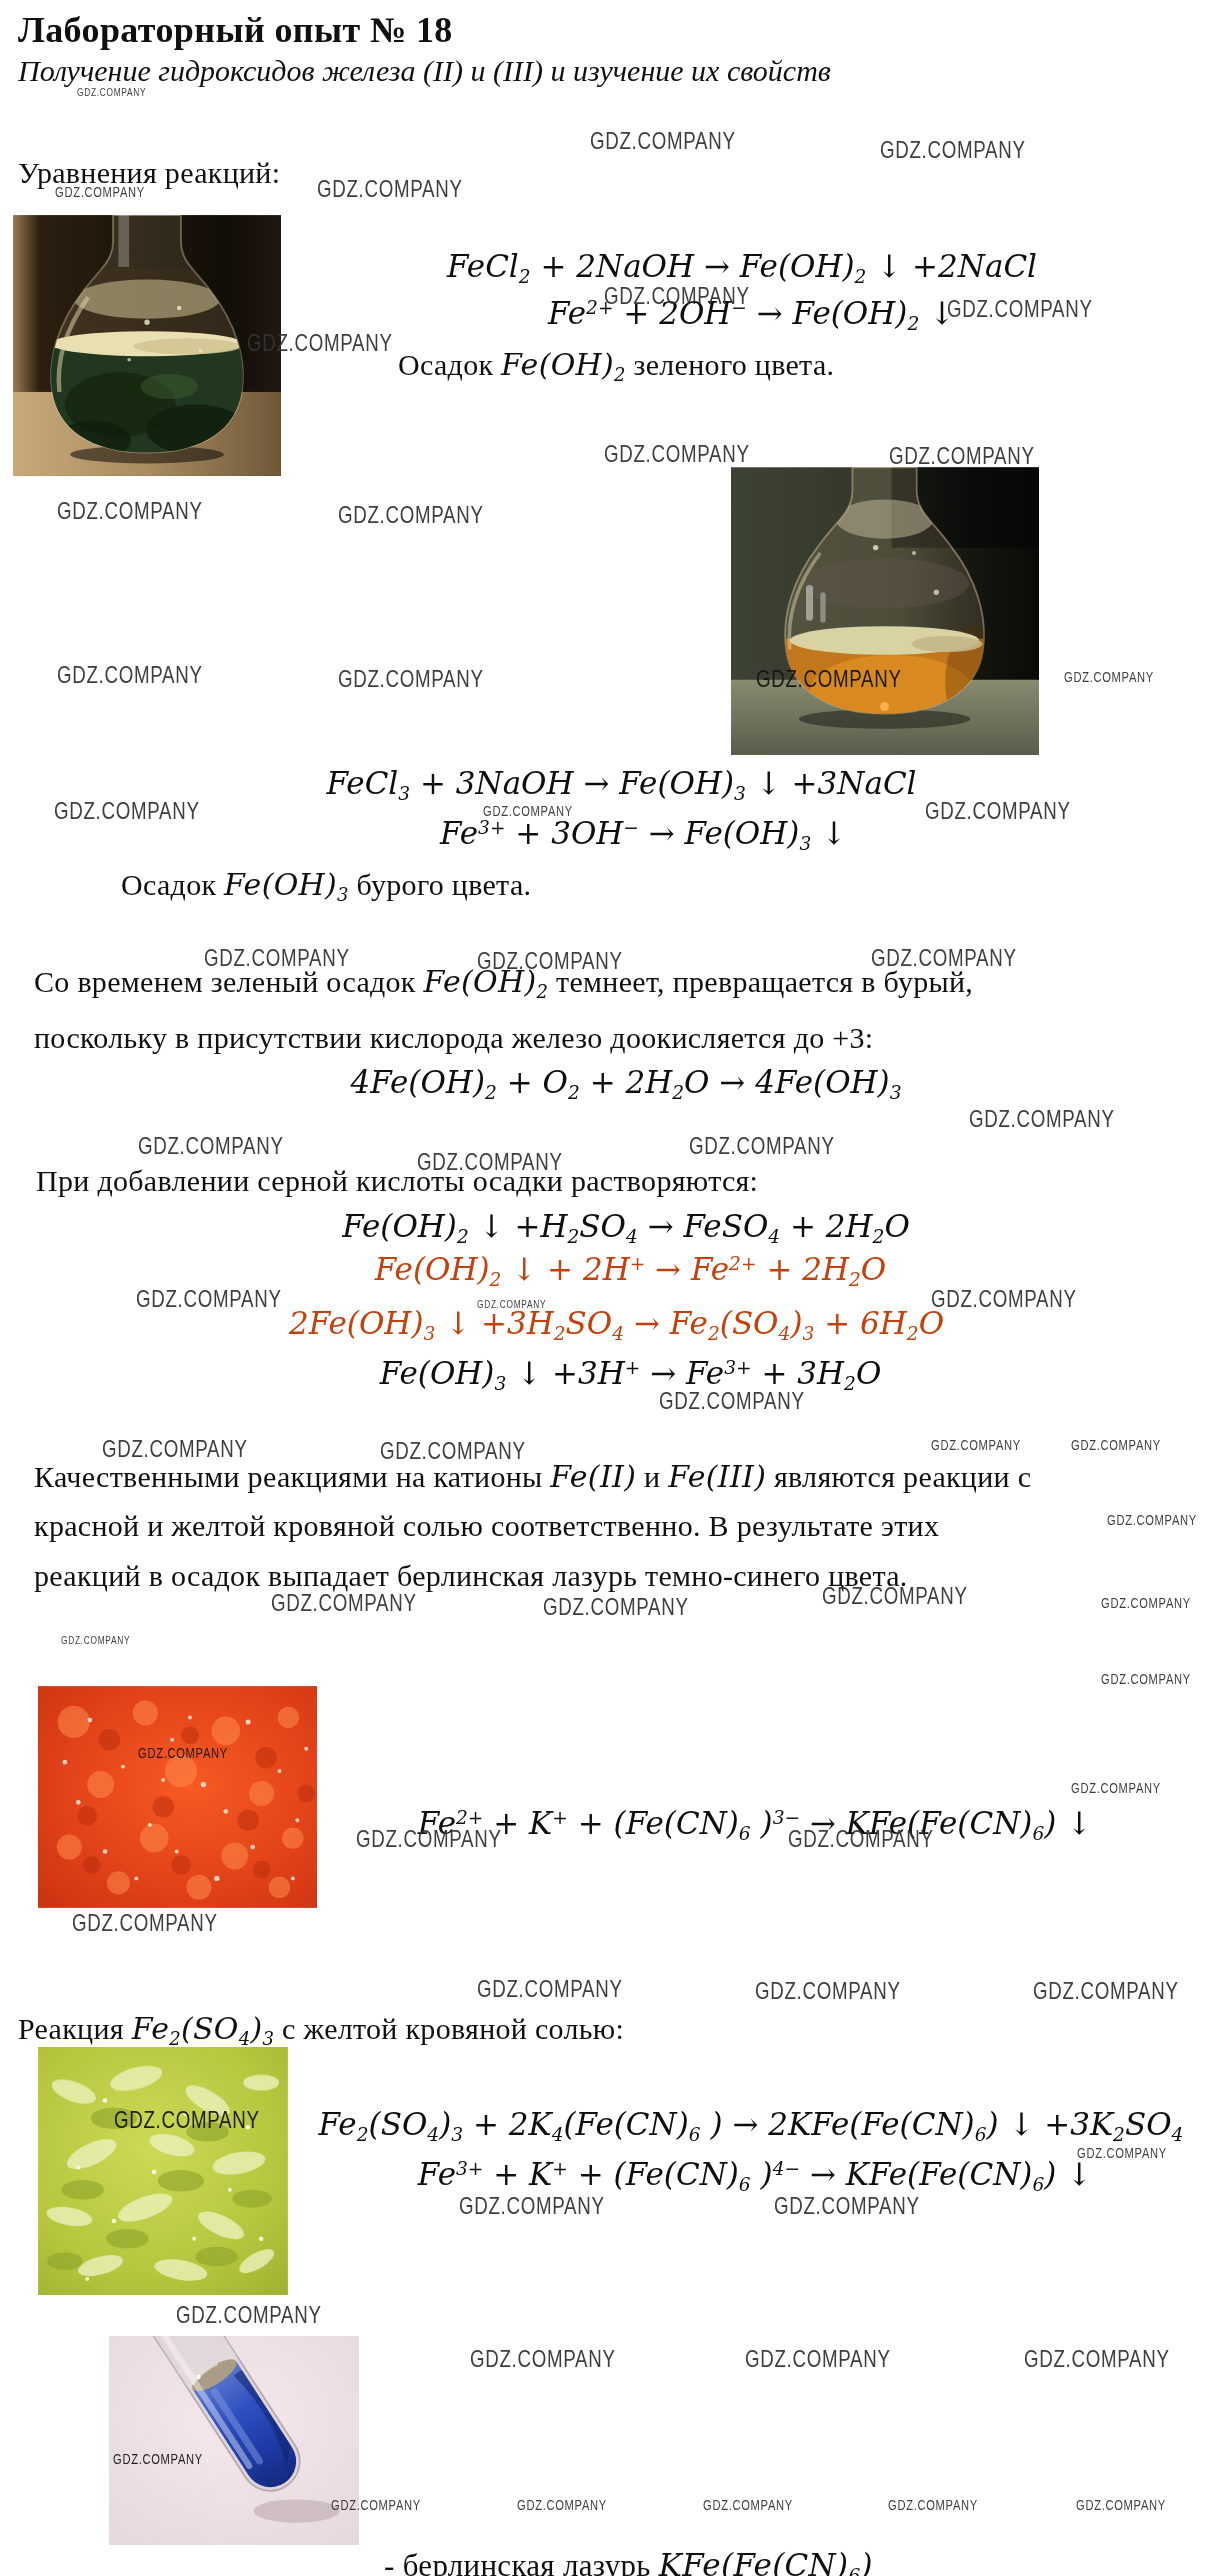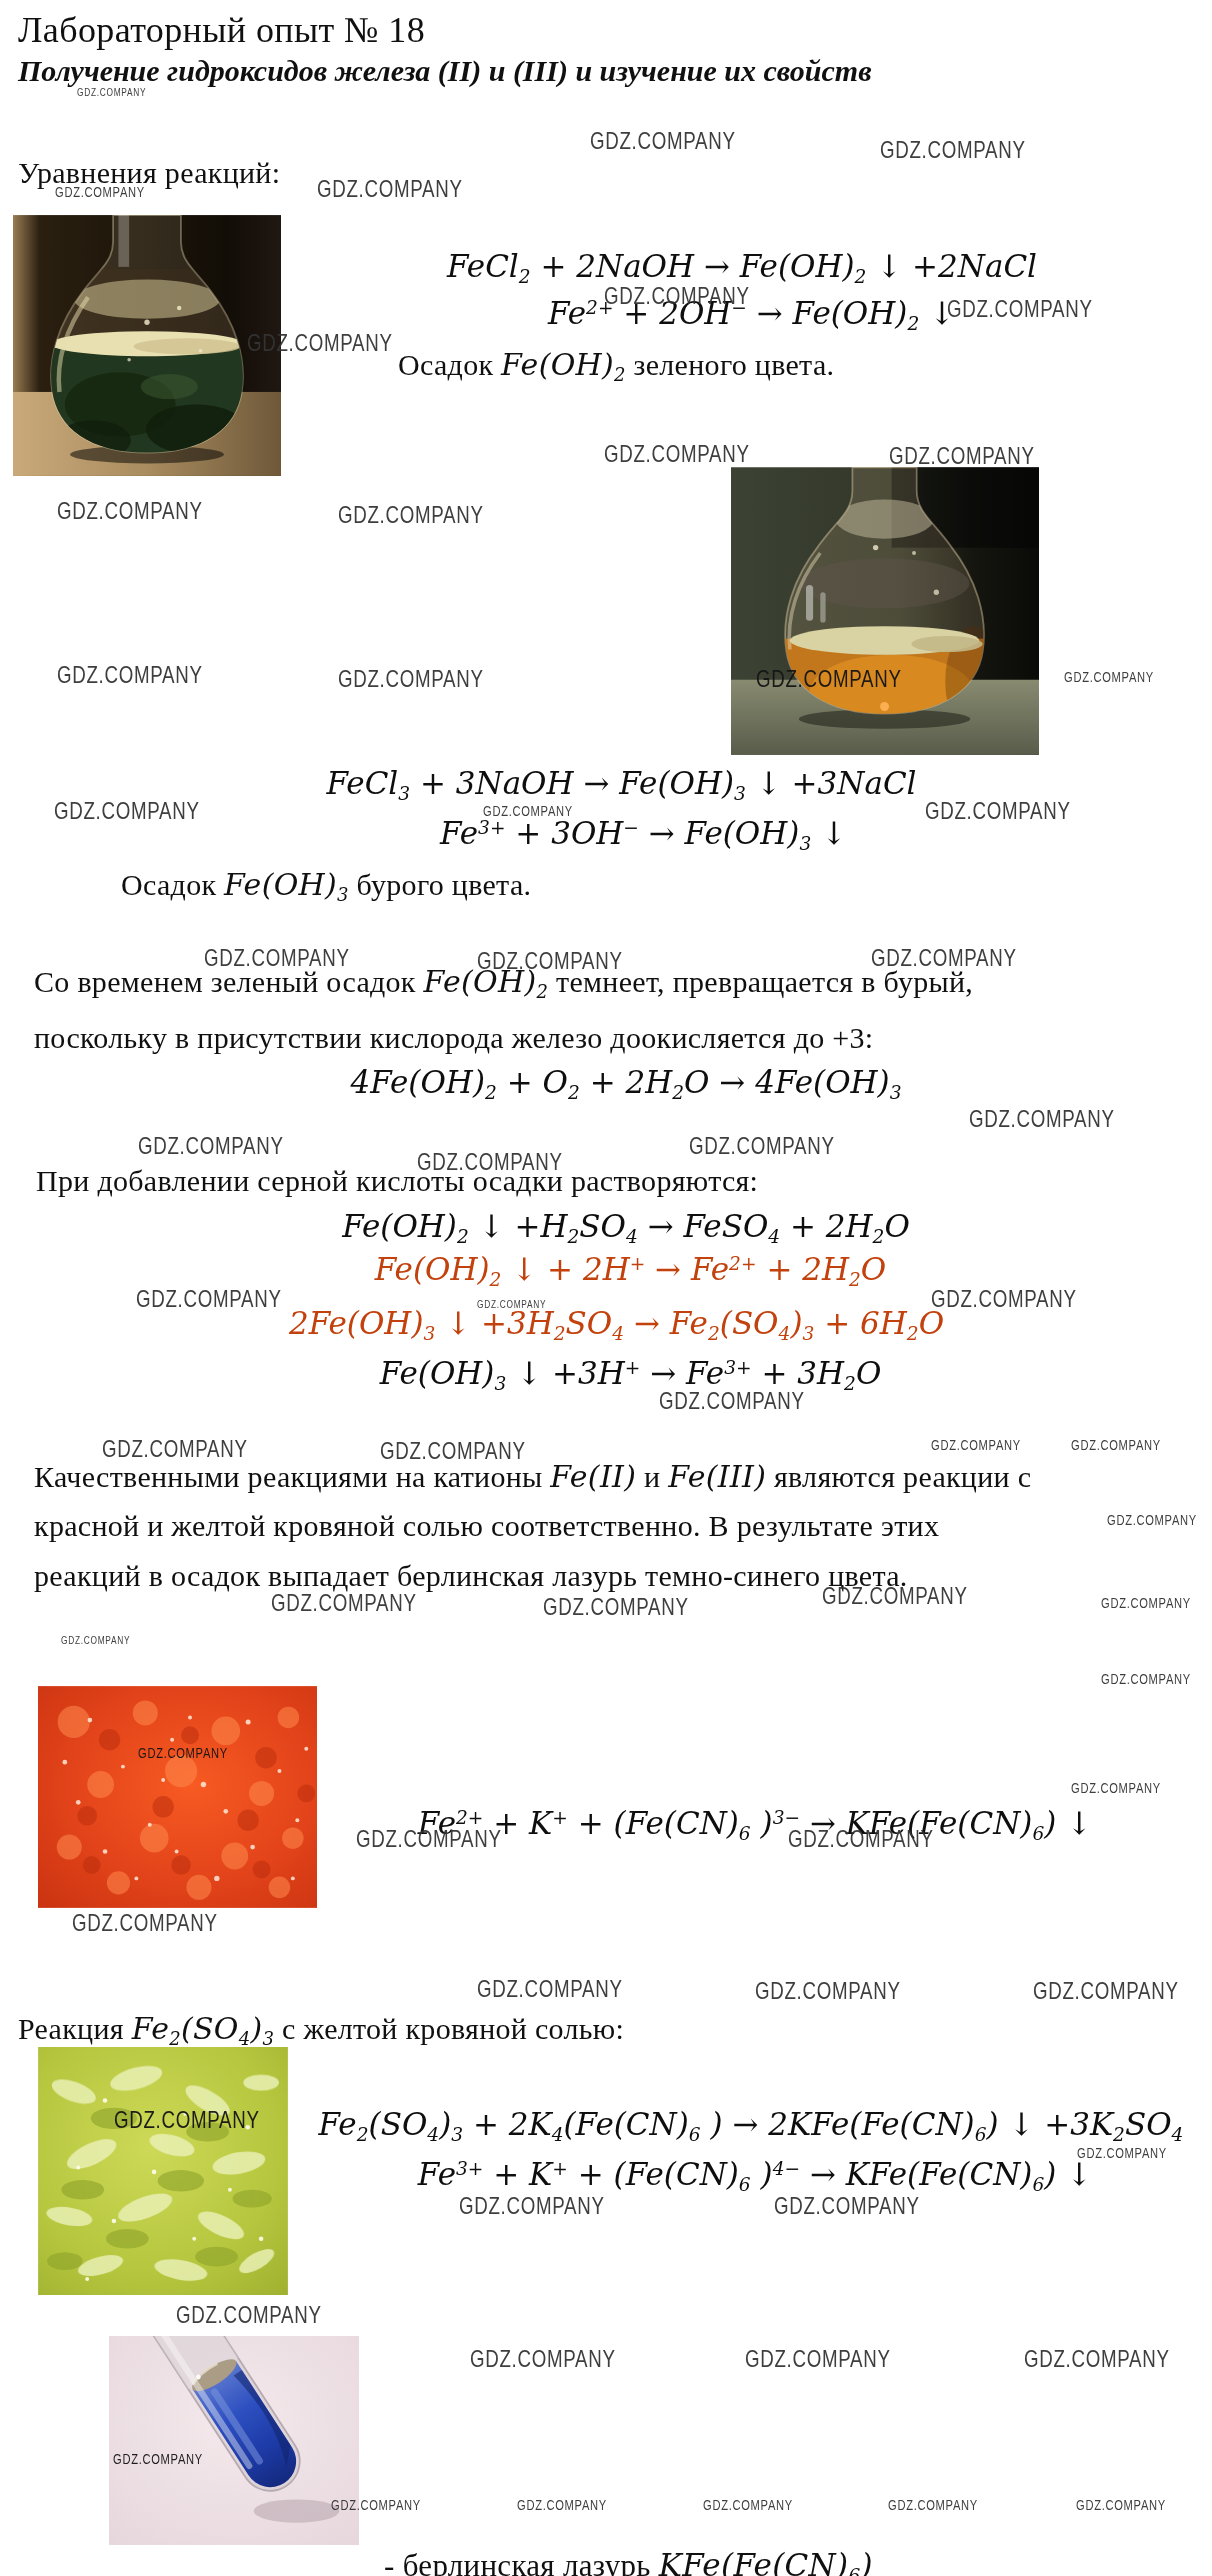--- a/index.html
+++ b/index.html
@@ -1,20 +1,20 @@
 <!DOCTYPE html>
 <html style="font-size:14.3px"><head>
 <meta charset="utf-8">
 <style>
   html,body{margin:0;padding:0;background:#ffffff;}
   .page{position:relative;width:1212px;height:2576px;background:#ffffff;overflow:hidden;
         font-family:"Liberation Serif","DejaVu Serif",serif;color:#101010;}
   .t{position:absolute;white-space:nowrap;}
-  .title{font-size:36px;font-weight:normal;letter-spacing:0.4px;}
-  .subtitle{font-size:30px;font-weight:bold;font-style:italic;}
+  .title{font-size:36px;font-weight:bold;letter-spacing:0.4px;}
+  .subtitle{font-size:30px;font-weight:normal;font-style:italic;}
   .body{font-size:30px;letter-spacing:0.3px;}
   .eq{position:absolute;font-family:"DejaVu Serif","Liberation Serif",serif;font-style:italic;
       font-size:31px;text-align:center;white-space:nowrap;color:#0e0e0e;}
   .eq.faded{color:#c2410c;}
   sub{font-size:.6em;vertical-align:-0.32em;line-height:0;}
   sup{font-size:.6em;vertical-align:.55em;line-height:0;}
   .f{font-family:"DejaVu Serif","Liberation Serif",serif;font-style:italic;}
   .wm{position:absolute;font-family:"Liberation Sans","DejaVu Sans",sans-serif;color:#343434;
       transform:scaleX(.78);transform-origin:0 50%;white-space:nowrap;letter-spacing:0.9px;opacity:.95;}
   .wm.n{font-size:24px;}

